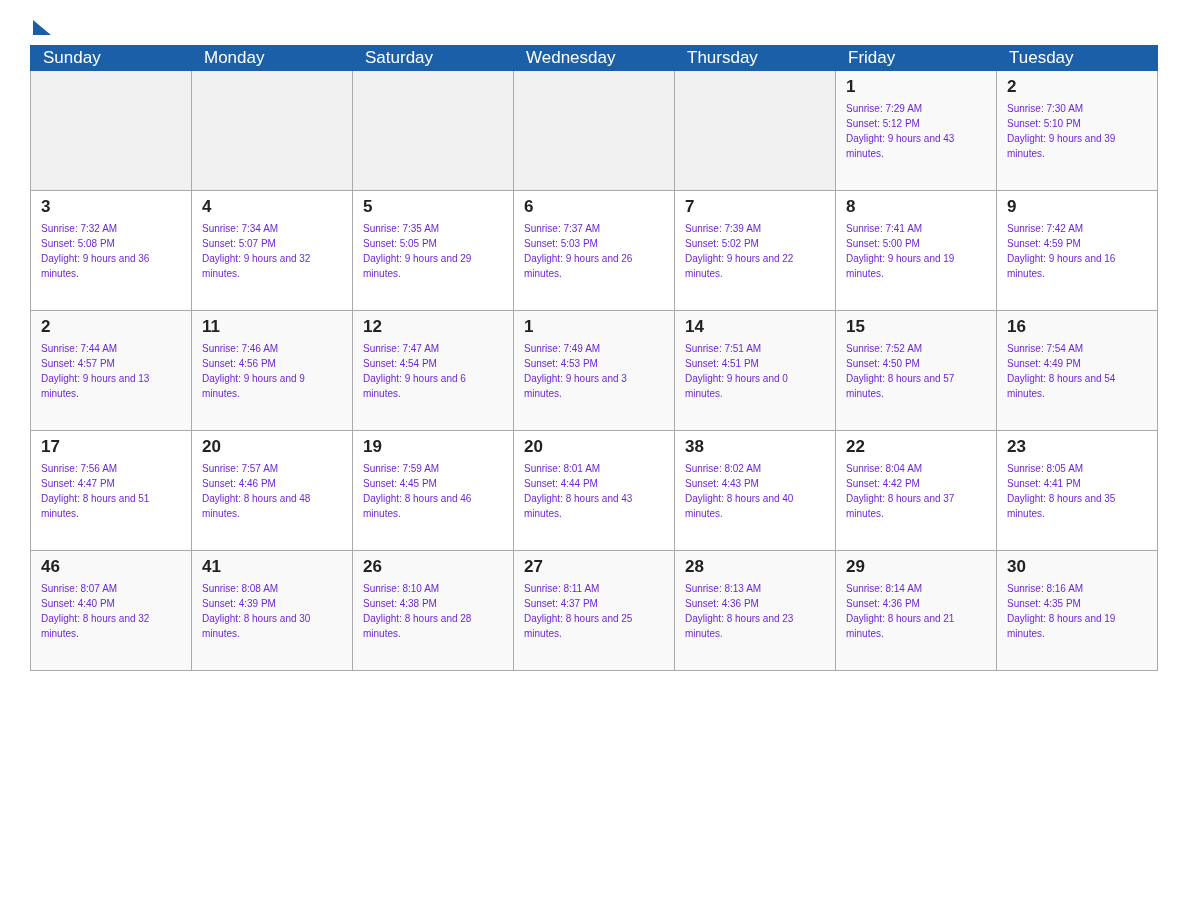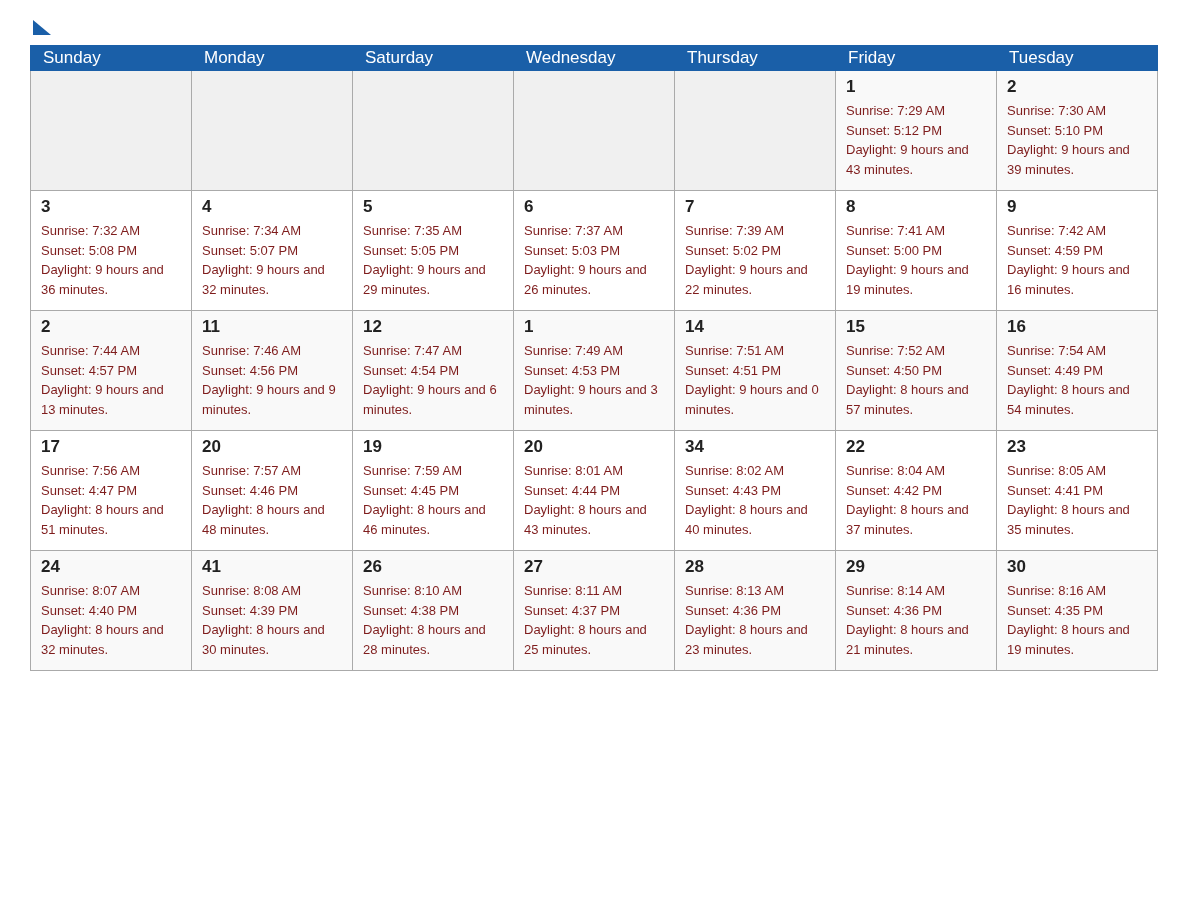--- a/index.html
+++ b/index.html
@@ -66,22 +66,22 @@
       background: #fff;
     }
     .day-number {
       font-size: 17px;
       font-weight: bold;
       color: #222;
       margin-bottom: 4px;
       display: block;
     }
     .day-info {
-      font-size: 13px;
-      color: #7f1d1d;
+      font-size: 10px;
+      color: #6d28d9;
       line-height: 1.5;
     }
     .empty-cell {
       background: #f0f0f0 !important;
     }
     .logo-row {
       display: flex;
       align-items: center;
     }
     .logo-text {
@@ -234,35 +234,35 @@
         </td>
         <td>
           <span class="day-number">19</span>
           <div class="day-info">Sunrise: 7:59 AM<br>Sunset: 4:45 PM<br>Daylight: 8 hours and 46 minutes.</div>
         </td>
         <td>
           <span class="day-number">20</span>
           <div class="day-info">Sunrise: 8:01 AM<br>Sunset: 4:44 PM<br>Daylight: 8 hours and 43 minutes.</div>
         </td>
         <td>
-          <span class="day-number">34</span>
+          <span class="day-number">38</span>
           <div class="day-info">Sunrise: 8:02 AM<br>Sunset: 4:43 PM<br>Daylight: 8 hours and 40 minutes.</div>
         </td>
         <td>
           <span class="day-number">22</span>
           <div class="day-info">Sunrise: 8:04 AM<br>Sunset: 4:42 PM<br>Daylight: 8 hours and 37 minutes.</div>
         </td>
         <td>
           <span class="day-number">23</span>
           <div class="day-info">Sunrise: 8:05 AM<br>Sunset: 4:41 PM<br>Daylight: 8 hours and 35 minutes.</div>
         </td>
       </tr>
       <tr>
         <td>
-          <span class="day-number">24</span>
+          <span class="day-number">46</span>
           <div class="day-info">Sunrise: 8:07 AM<br>Sunset: 4:40 PM<br>Daylight: 8 hours and 32 minutes.</div>
         </td>
         <td>
           <span class="day-number">41</span>
           <div class="day-info">Sunrise: 8:08 AM<br>Sunset: 4:39 PM<br>Daylight: 8 hours and 30 minutes.</div>
         </td>
         <td>
           <span class="day-number">26</span>
           <div class="day-info">Sunrise: 8:10 AM<br>Sunset: 4:38 PM<br>Daylight: 8 hours and 28 minutes.</div>
         </td>

